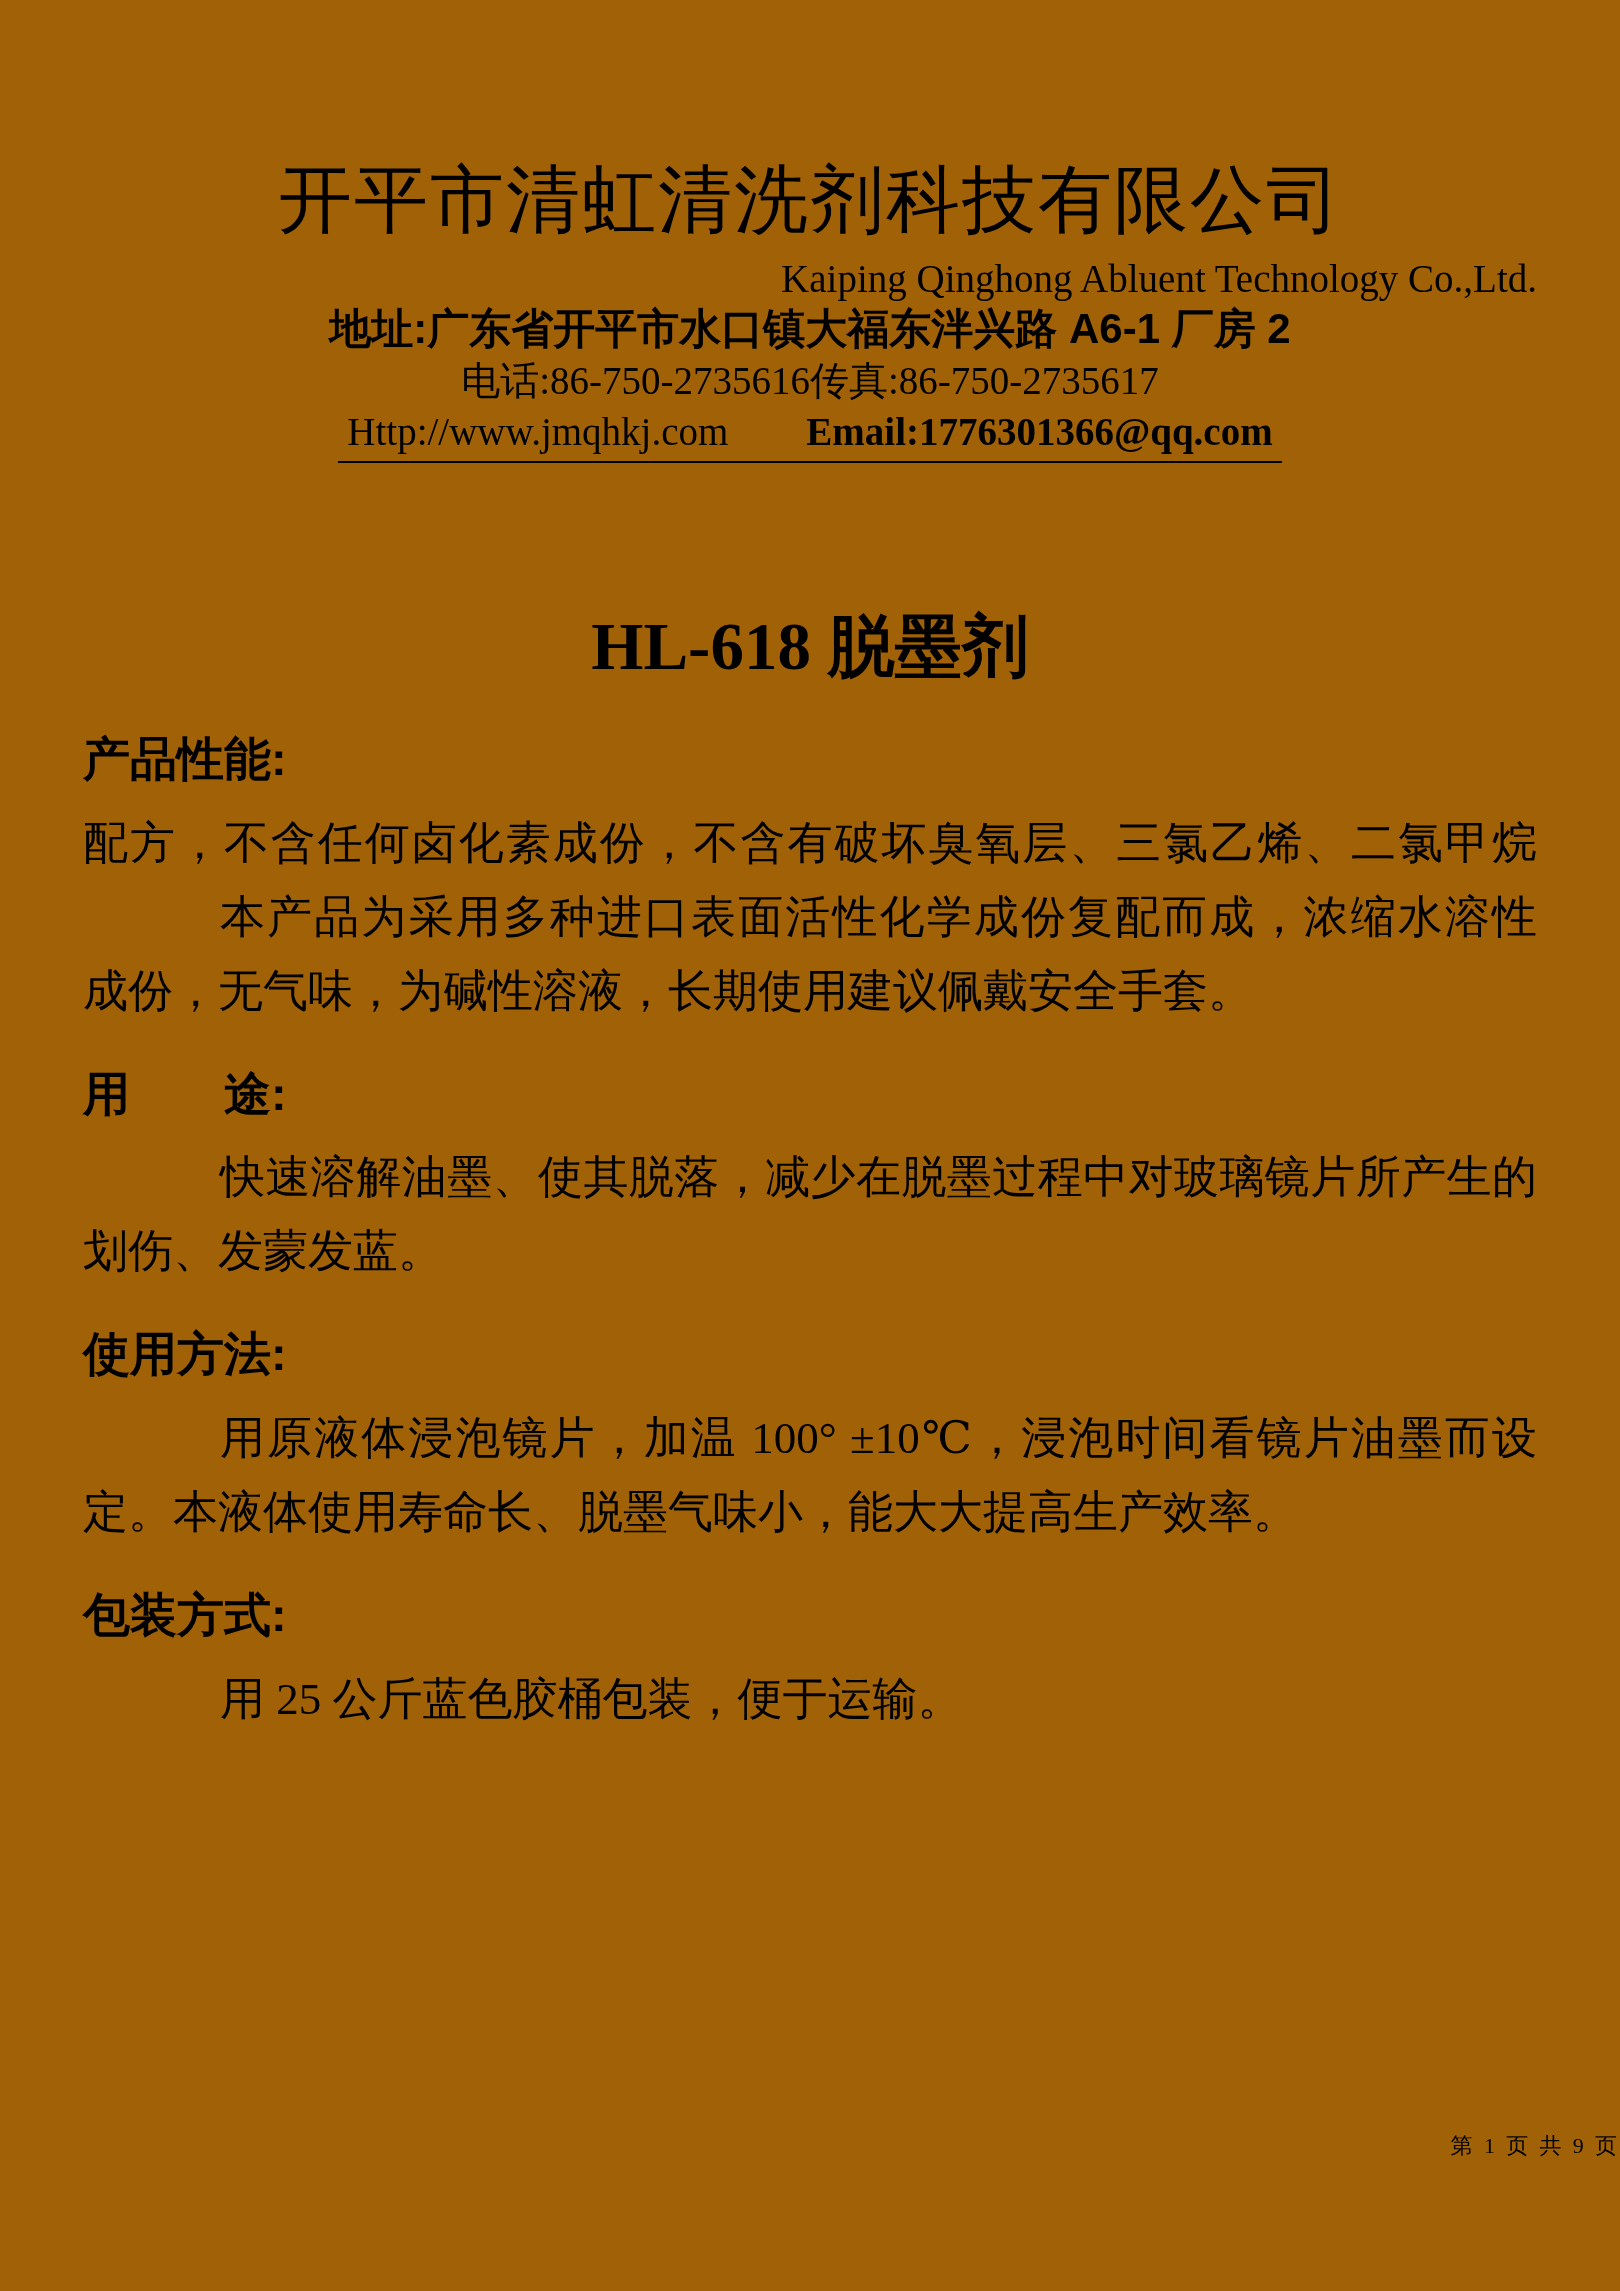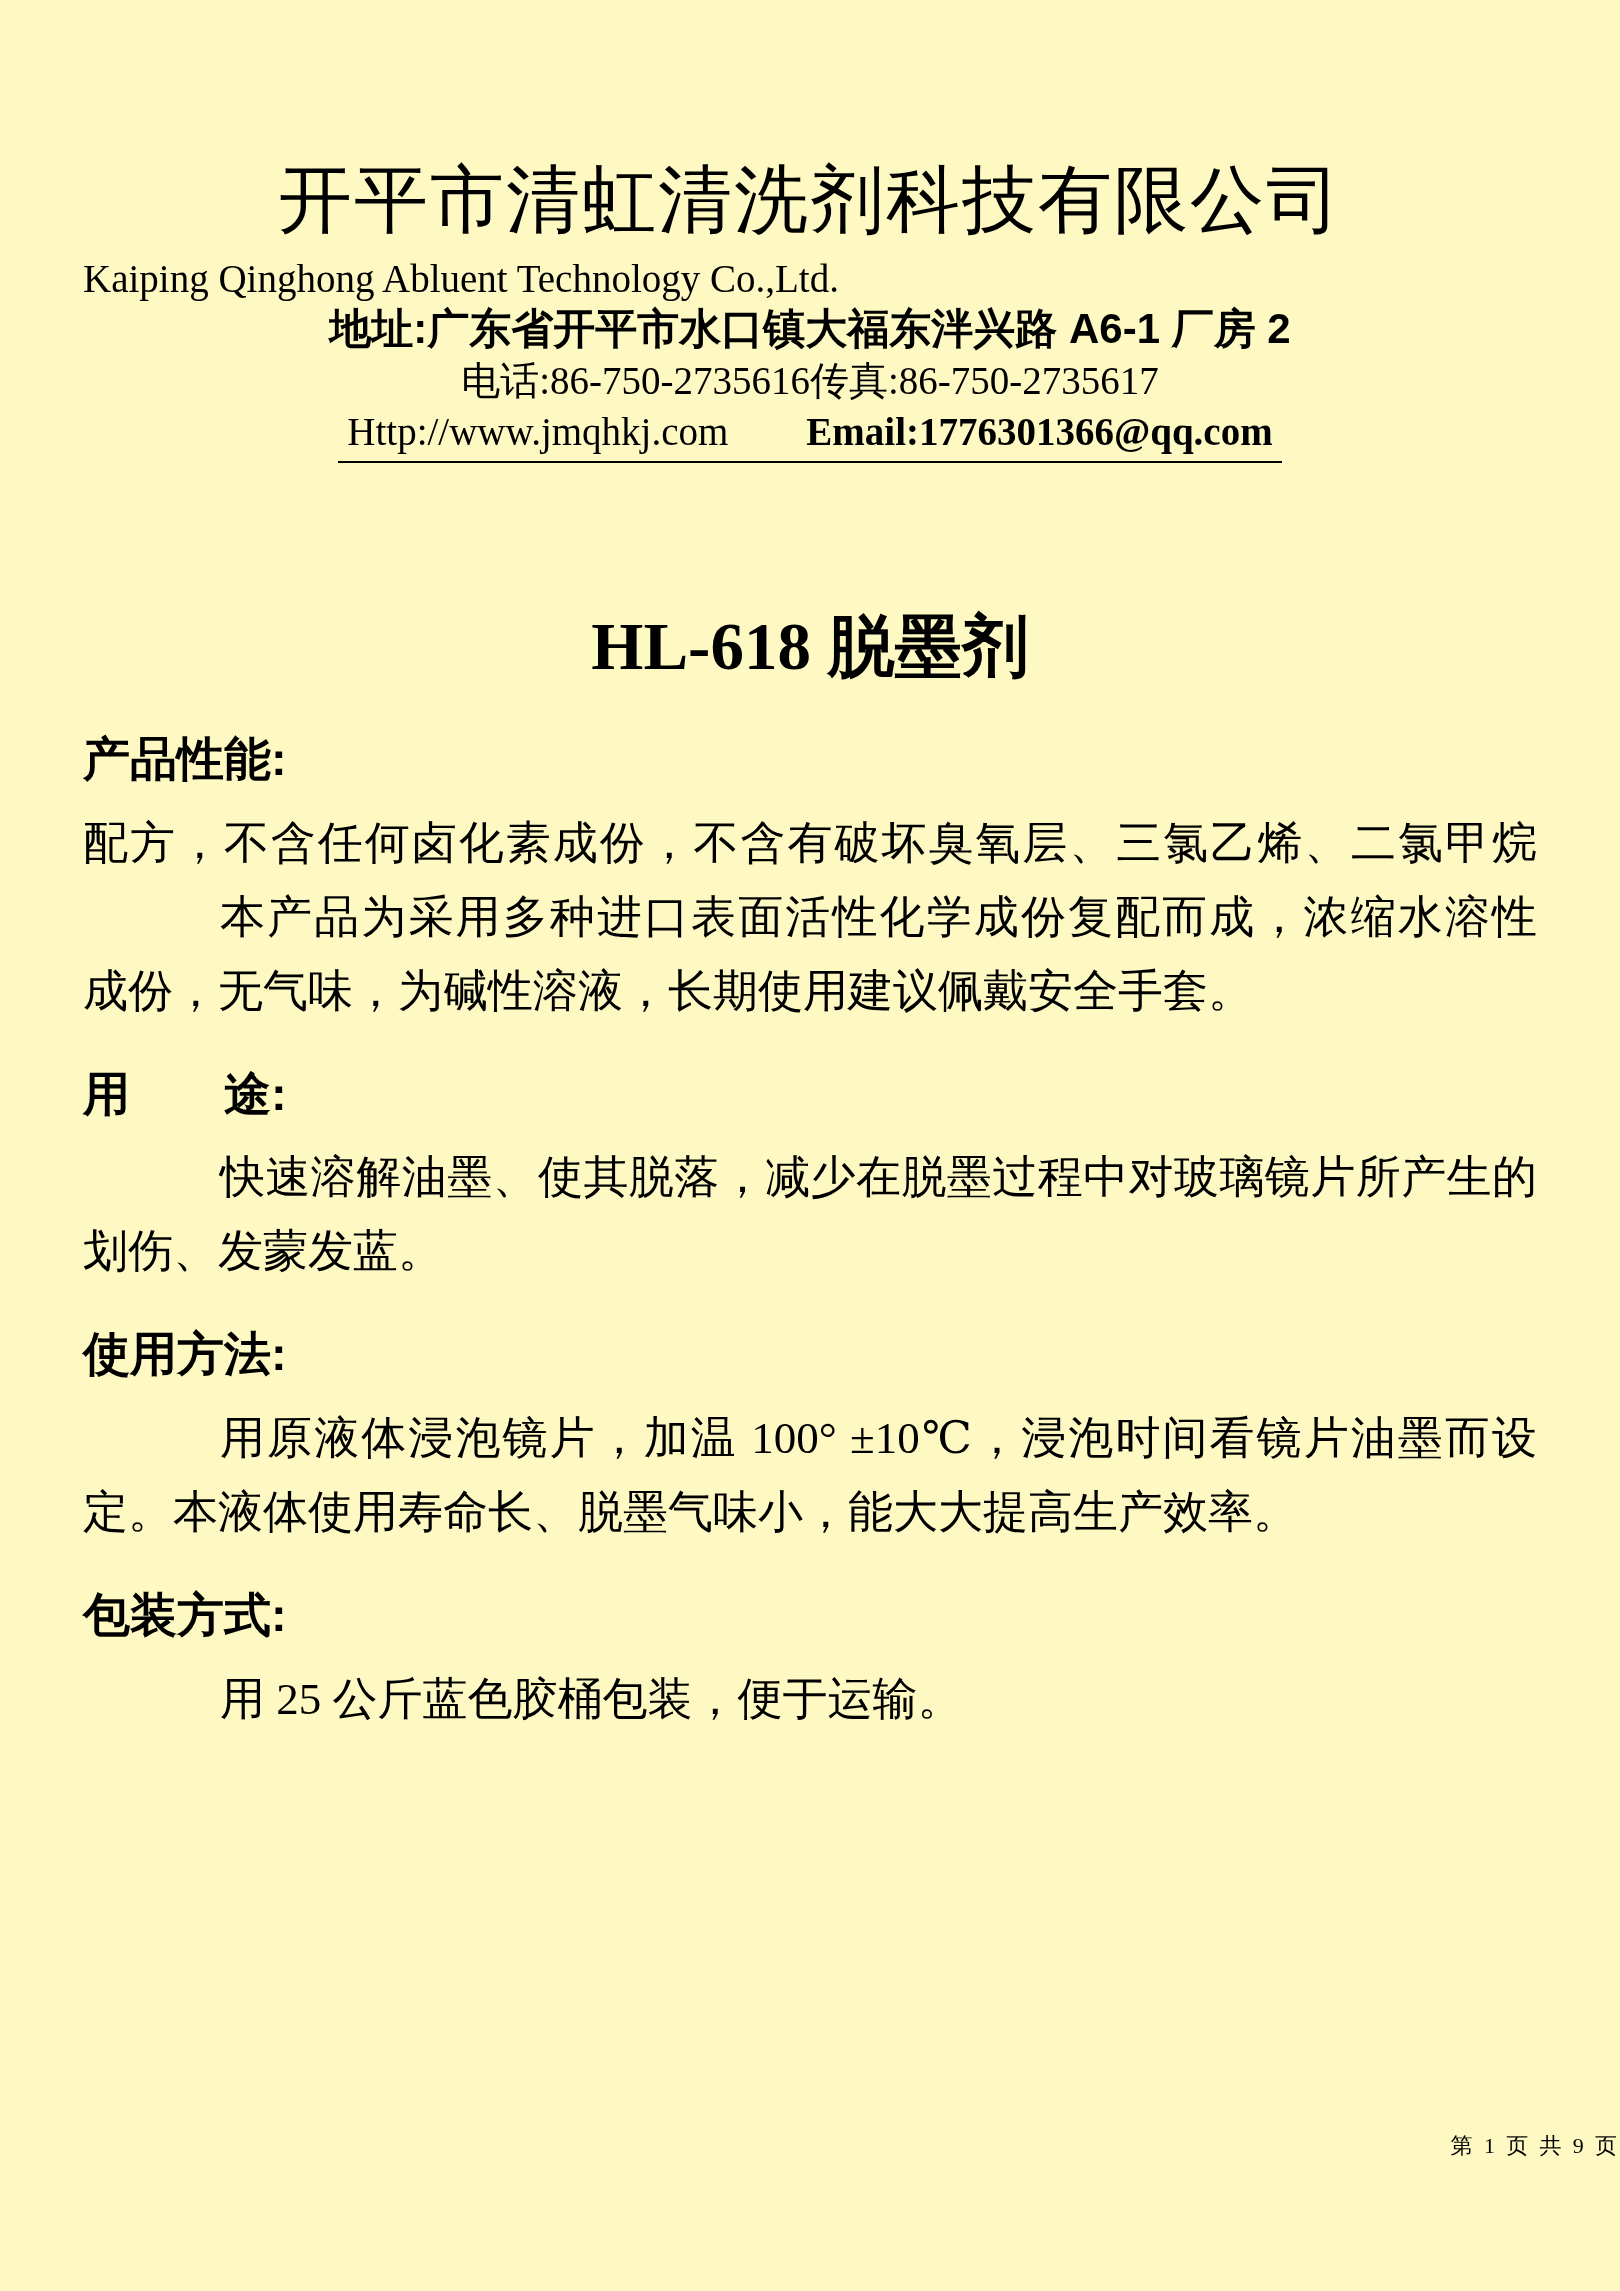--- a/index.html
+++ b/index.html
@@ -1,39 +1,39 @@
 <!DOCTYPE html>
 <html><head>
 <meta charset="utf-8">
 <style>
   html, body { margin: 0; padding: 0; background: #ffffff; }
   .page {
     position: relative;
     width: 1620px;
     height: 2292px;
     margin: 0 auto;
-    background: #fef9c3;
+    background: #a16207;
     box-sizing: border-box;
     padding: 0 83px;
     color: #000000;
     font-family: "Liberation Serif", "DejaVu Serif", serif;
     overflow: hidden;
   }
   
   .company-cn {
     margin-top: 145px;
     text-align: center;
     font-size: 74px;
     line-height: 110px;
     letter-spacing: 2px;
     white-space: nowrap;
     font-family: "Liberation Serif", "DejaVu Serif", serif;
   }
   .company-en {
-    text-align: left;
+    text-align: right;
     font-size: 39px;
     line-height: 47px;
     font-family: Liberation Serif, serif;
   }
   .address {
     text-align: center;
     font-family: "Liberation Sans", "DejaVu Sans", sans-serif;
     font-weight: 700;
     font-size: 42px;
     line-height: 53px;

